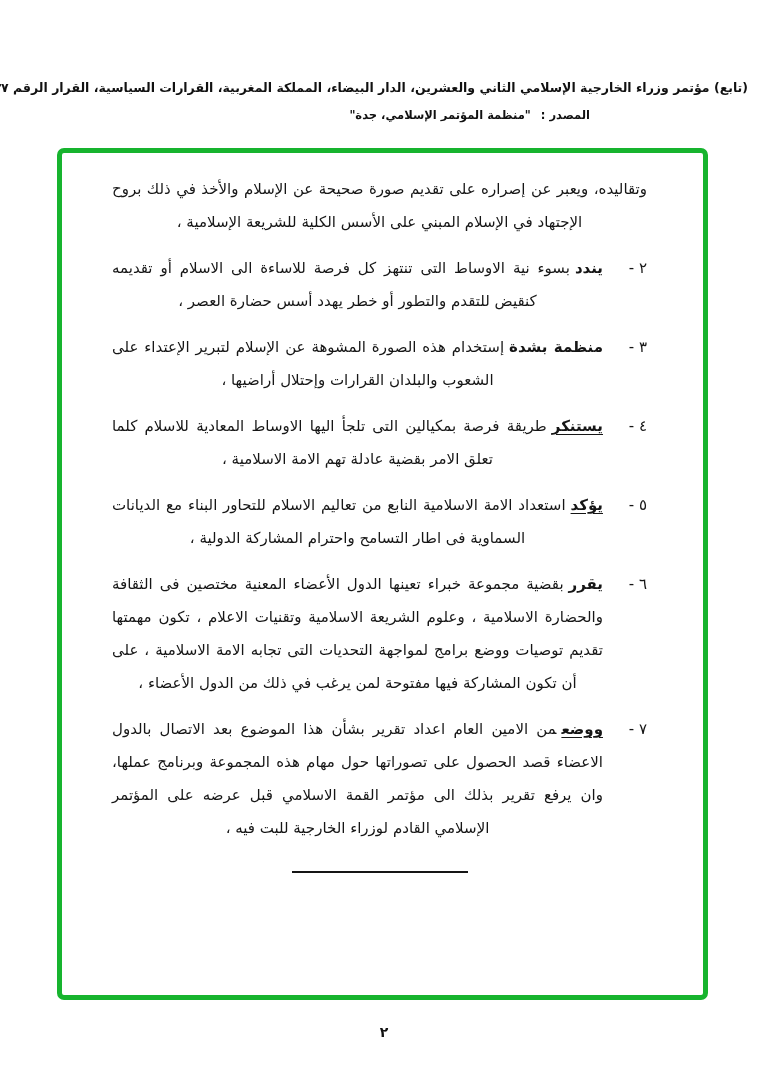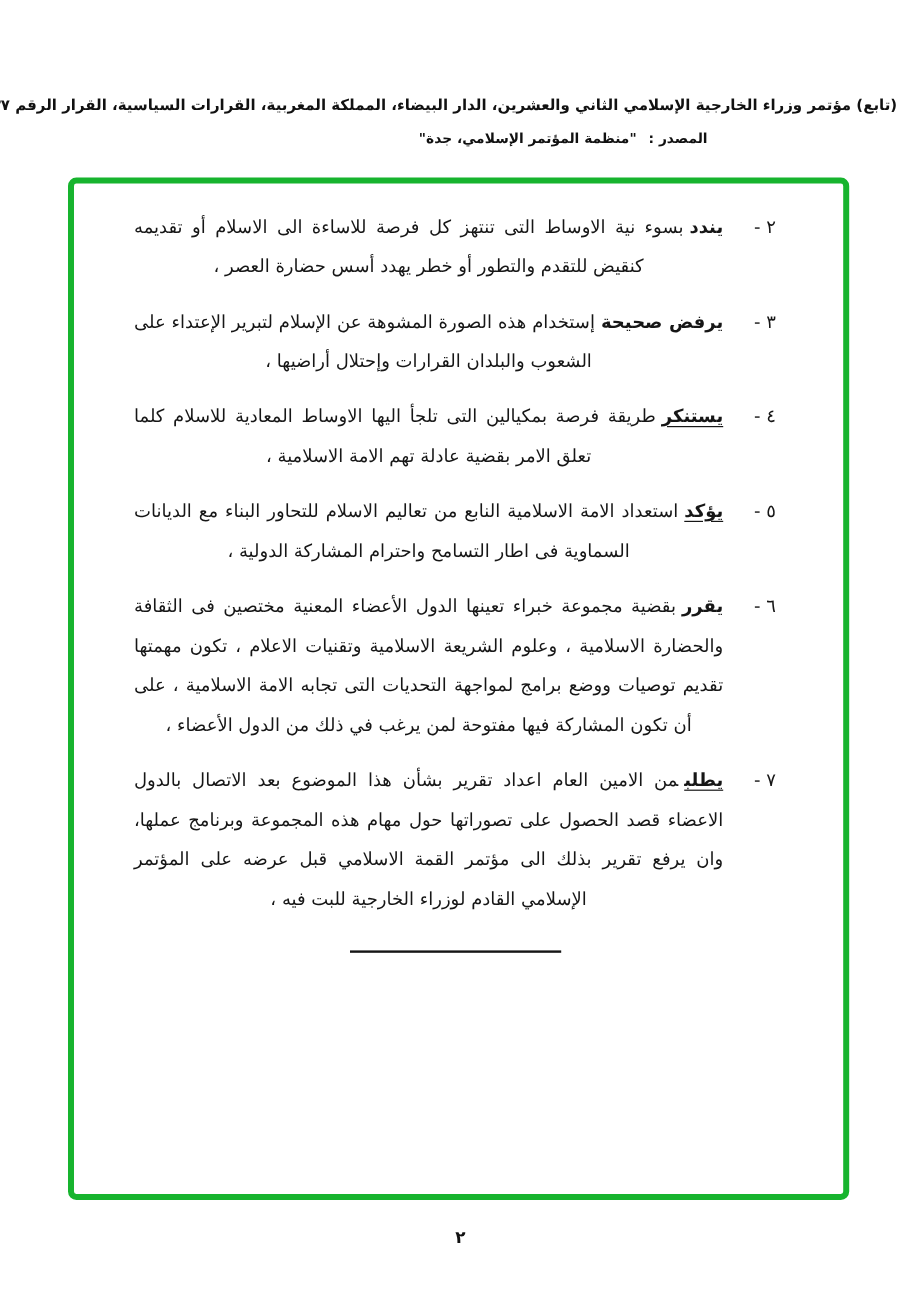--- a/index.html
+++ b/index.html
@@ -86,32 +86,33 @@
 <div class="page">
 
   <div class="hdr-line1">(تابع) مؤتمر وزراء الخارجية الإسلامي الثاني والعشرين، الدار البيضاء، المملكة المغربية، القرارات السياسية، القرار الرقم ٢٢/٣٧-س</div>
 
   <div class="hdr-line2">
     <span>المصدر :</span><span class="src-val">"منظمة المؤتمر الإسلامي، جدة"</span>
   </div>
 
   <div class="frame" style="border-color: rgb(23, 180, 46);">
 
+    <p class="intro">وتقاليده، ويعبر عن إصراره على تقديم صورة صحيحة عن الإسلام والأخذ في ذلك بروح الإجتهاد في الإسلام المبني على الأسس الكلية للشريعة الإسلامية ،</p>
 
     <div class="item">
       <span class="marker">٢ -</span>
       <p class="itext">
         <span class="lead">يندد</span><span>بسوء نية الاوساط التى تنتهز كل فرصة للاساءة الى الاسلام أو تقديمه كنقيض للتقدم والتطور أو خطر يهدد أسس حضارة العصر ،</span>
       </p>
     </div>
 
     <div class="item">
       <span class="marker">٣ -</span>
       <p class="itext">
-        <span class="lead">يرفض صحيحة</span><span>إستخدام هذه الصورة المشوهة عن الإسلام لتبرير الإعتداء على الشعوب والبلدان القرارات وإحتلال أراضيها ،</span>
+        <span class="lead">منظمة بشدة</span><span>إستخدام هذه الصورة المشوهة عن الإسلام لتبرير الإعتداء على الشعوب والبلدان القرارات وإحتلال أراضيها ،</span>
       </p>
     </div>
 
     <div class="item">
       <span class="marker">٤ -</span>
       <p class="itext">
         <span class="lead underline">يستنكر</span><span>طريقة فرصة بمكيالين التى تلجأ اليها الاوساط المعادية للاسلام كلما تعلق الامر بقضية عادلة تهم الامة الاسلامية ،</span>
       </p>
     </div>
 
@@ -125,21 +126,21 @@
     <div class="item">
       <span class="marker">٦ -</span>
       <p class="itext">
         <span class="lead">يقرر</span><span>بقضية مجموعة خبراء تعينها الدول الأعضاء المعنية مختصين فى الثقافة والحضارة الاسلامية ، وعلوم الشريعة الاسلامية وتقنيات الاعلام ، تكون مهمتها تقديم توصيات ووضع برامج لمواجهة التحديات التى تجابه الامة الاسلامية ، على أن تكون المشاركة فيها مفتوحة لمن يرغب في ذلك من الدول الأعضاء ،</span>
       </p>
     </div>
 
     <div class="item">
       <span class="marker">٧ -</span>
       <p class="itext">
-        <span class="lead underline">يطلب</span><span>من الامين العام اعداد تقرير بشأن هذا الموضوع بعد الاتصال بالدول الاعضاء قصد الحصول على تصوراتها حول مهام هذه المجموعة وبرنامج عملها، وان يرفع تقرير بذلك الى مؤتمر القمة الاسلامي قبل عرضه على المؤتمر الإسلامي القادم لوزراء الخارجية للبت فيه ،</span>
+        <span class="lead underline">ووضع</span><span>من الامين العام اعداد تقرير بشأن هذا الموضوع بعد الاتصال بالدول الاعضاء قصد الحصول على تصوراتها حول مهام هذه المجموعة وبرنامج عملها، وان يرفع تقرير بذلك الى مؤتمر القمة الاسلامي قبل عرضه على المؤتمر الإسلامي القادم لوزراء الخارجية للبت فيه ،</span>
       </p>
     </div>
 
     <div class="divider"></div>
 
   </div>
 
   <div class="page-num">٢</div>
 
 </div>

